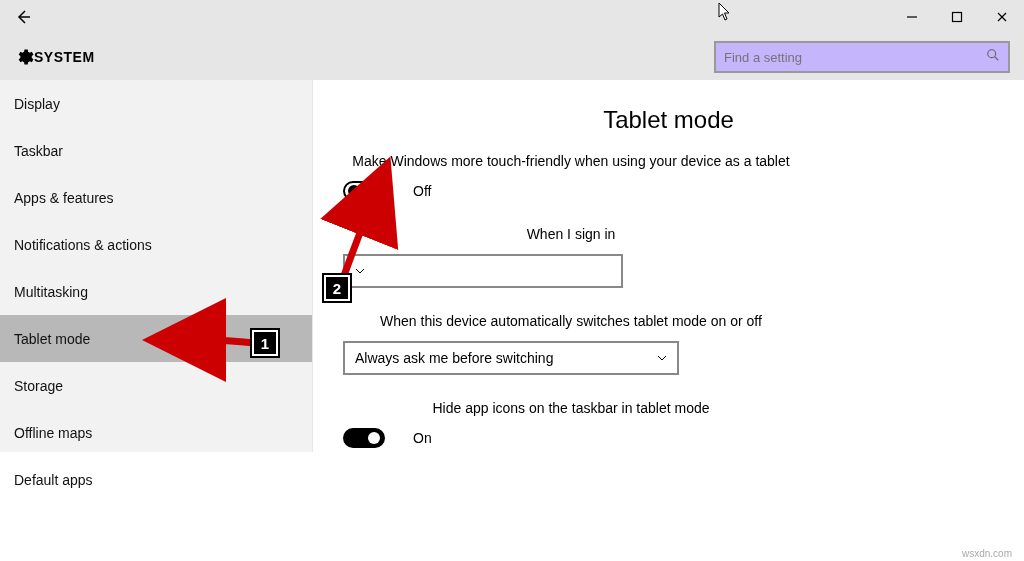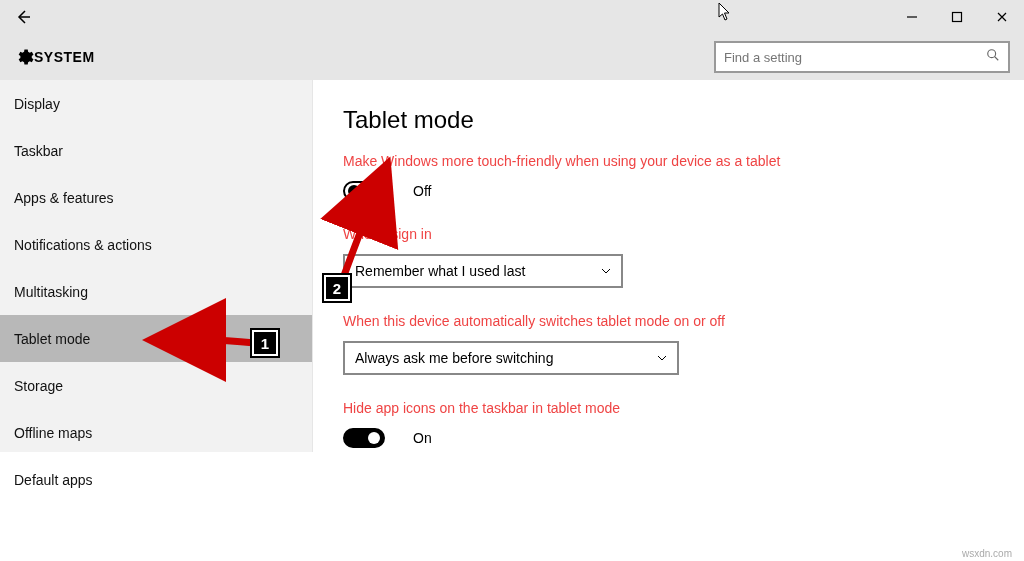--- a/index.html
+++ b/index.html
@@ -9,33 +9,33 @@
     .titlebar { height: 34px; background: #e6e6e6; display: flex; align-items: center; position: relative; }
     .titlebar .back { width: 46px; height: 34px; display: flex; align-items: center; justify-content: center; cursor: pointer; }
     .win-controls { position: absolute; right: 0; top: 0; display: flex; height: 34px; }
     .win-ctrl { width: 45px; height: 34px; display: flex; align-items: center; justify-content: center; cursor: pointer; }
     .win-ctrl svg { stroke: #000; }
 
     
     .header { height: 46px; background: #e6e6e6; display: flex; align-items: center; padding: 0 14px; }
     .gear { display: flex; align-items: center; }
     .header-title { font-size: 14px; font-weight: 600; letter-spacing: 0.5px; }
-    .search-wrap { margin-left: auto; width: 296px; height: 32px; border: 2px solid #999; display: flex; align-items: center; padding: 0 8px; background: #ffffff; }
+    .search-wrap { margin-left: auto; width: 296px; height: 32px; border: 2px solid #999; display: flex; align-items: center; padding: 0 8px; background: #c4b5fd; }
     .search-wrap input { background: transparent; border: 0; outline: none; font-size: 13px; color: #666; width: 100%; }
     .search-wrap .sicon { color: #666; }
 
     
-    .main { display: flex; height: 372px; }
+    .main { display: flex; height: 372px; text-align: center; }
     .sidebar { width: 313px; background: #f2f2f2; border-right: 1px solid #e6e6e6; }
     .sidebar-item { height: 47px; display: flex; align-items: center; padding-left: 14px; font-size: 14px; color: #111; cursor: pointer; }
     .sidebar-item.selected { background: #b8b8b8; }
 
     .content { flex: 1; padding: 26px 30px; background: #fff; position: relative; }
     .page-title { font-size: 24px; font-weight: 400; margin-bottom: 18px; }
-    .setting-label { font-size: 14px; color: #ef4444; margin-bottom: 10px; line-height: 1.35; max-width: 440px; }
+    .setting-label { font-size: 14px; color: #000000; margin-bottom: 10px; line-height: 1.35; max-width: 440px; margin-left: 8px; }
 
     .toggle-row { display: flex; align-items: center; gap: 28px; margin-bottom: 24px; }
     .toggle { width: 42px; height: 20px; border: 2px solid #000; border-radius: 14px; position: relative; background: #fff; cursor: pointer; }
     .toggle .knob { width: 12px; height: 12px; background: #000; border-radius: 50%; position: absolute; top: 2px; left: 3px; }
     .toggle.on { background: #000; }
     .toggle.on .knob { background: #fff; left: auto; right: 3px; }
     .toggle-text { font-size: 14px; }
 
     .select { width: 280px; height: 34px; border: 2px solid #888; display: flex; align-items: center; justify-content: space-between; padding: 0 10px; font-size: 14px; background: #fff; cursor: pointer; margin-bottom: 24px; }
     .select.wide { width: 336px; gap: 28px; }
@@ -132,21 +132,20 @@
     <div class="setting-label">Make Windows more touch-friendly when using your device as a tablet</div>
     <div class="toggle-row">
       <div class="toggle">
           <div class="knob"></div>
         </div>
       <span class="toggle-text">Off</span>
     </div>
 
     <div class="setting-label">When I sign in</div>
     <div class="select">
-      <span>Remember what I used last</span>
       <span class="chevd">
         <svg width="10" height="6" viewBox="0 0 10 6">
             <path d="M1 1 L5 5 L9 1" fill="none" stroke="#000" stroke-width="1"></path>
           </svg>
       </span>
     </div>
 
     <div class="setting-label">When this device automatically switches tablet mode on or off</div>
     <div class="select wide">
       <span>Always ask me before switching</span>

